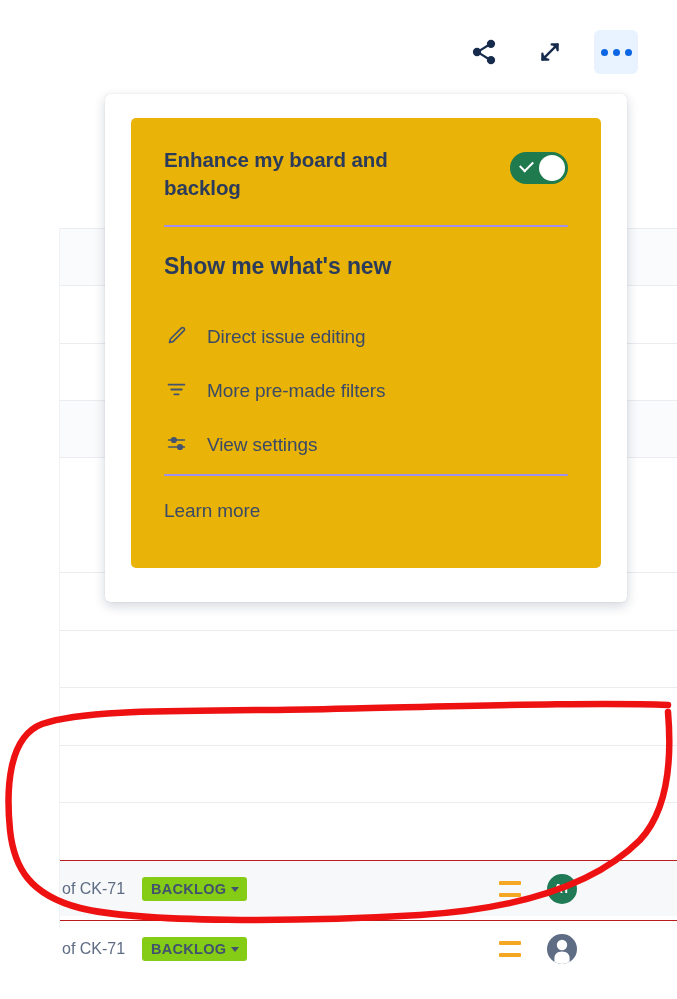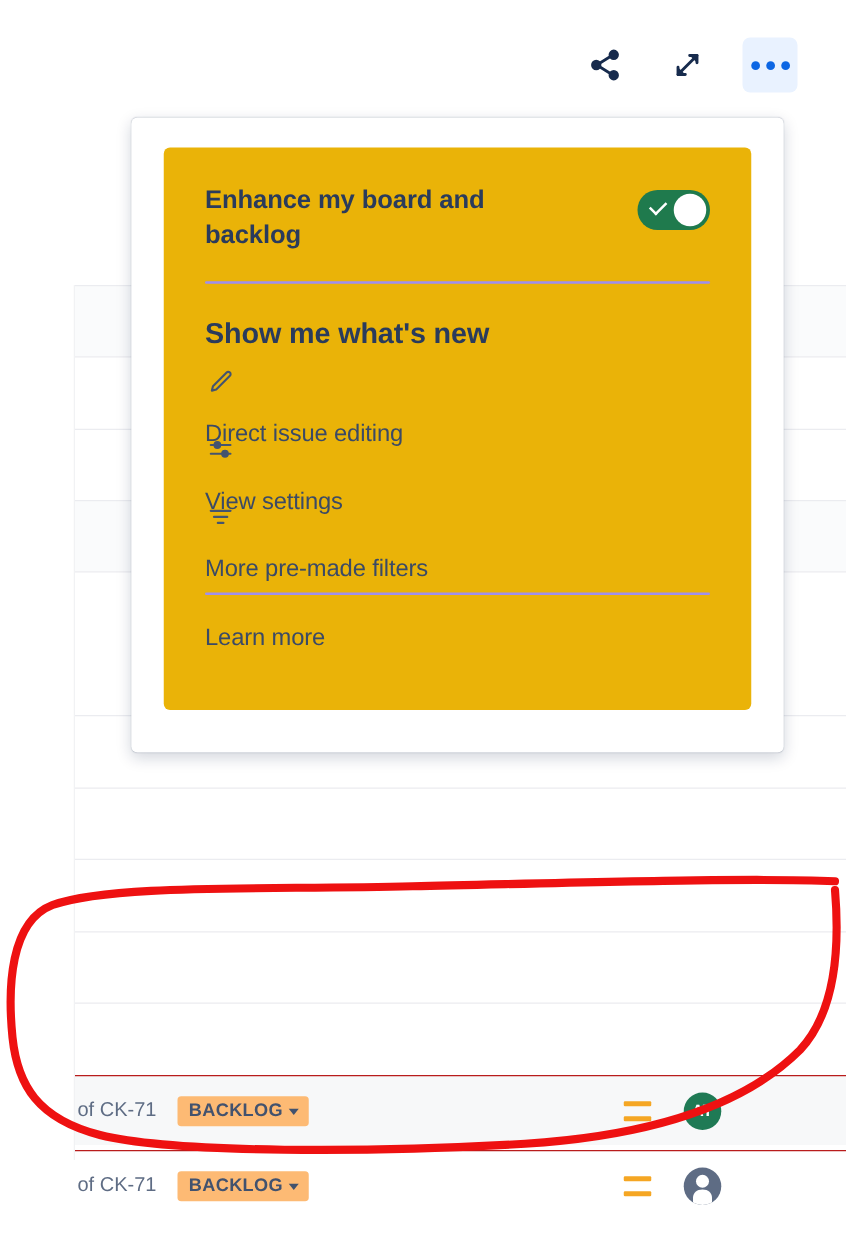--- a/index.html
+++ b/index.html
@@ -148,25 +148,24 @@
   #whats-new-title {
     font-size: 23px;
     font-weight: bold;
     color: #2a3b5c;
     letter-spacing: -0.1px;
   }
 
   .feature-list { margin-top: 14px; }
   .feature-item {
     display: flex;
-    align-items: flex-start;
+    align-items: flex-end;
     gap: 19px;
     height: 54px;
     cursor: pointer;
-    flex-direction: column;
   }
   .feature-icon {
     width: 24px;
     height: 24px;
     flex: 0 0 auto;
     display: flex;
     align-items: center;
     justify-content: center;
     color: #44546f;
   }
@@ -215,21 +214,21 @@
   .issue-key {
     font-size: 16px;
     color: #5e6c84;
     width: 82px;
     padding-left: 2px;
     box-sizing: border-box;
     white-space: nowrap;
     overflow: hidden;
   }
   .status-chip {
-    background: #fdba74;
+    background: #84cc16;
     border-radius: 3px;
     padding: 4px 8px 4px 9px;
     display: flex;
     align-items: center;
     gap: 5px;
     font-size: 14.5px;
     font-weight: bold;
     color: #42526e;
     letter-spacing: 0.3px;
     cursor: pointer;
@@ -386,39 +385,39 @@
         <span class="feature-icon">
           <svg width="21" height="21" viewBox="0 0 24 24" fill="none" stroke="#44546f" stroke-width="1.9" stroke-linecap="round" stroke-linejoin="round">
             <path d="M17.5 3.5a2.1 2.1 0 0 1 3 3L8 19l-4 1 1-4 12.5-12.5z"></path>
           </svg>
         </span>
         <span class="feature-label">Direct issue editing</span>
       </div>
 
       <div class="feature-item">
         <span class="feature-icon">
+          <svg width="21" height="21" viewBox="0 0 24 24" stroke="#44546f" stroke-width="2.1" stroke-linecap="round">
+            <line x1="3" y1="6.5" x2="21" y2="6.5"></line>
+            <line x1="6" y1="12" x2="18" y2="12"></line>
+            <line x1="9.5" y1="17.5" x2="14.5" y2="17.5"></line>
+          </svg>
+        </span>
+        <span class="feature-label">More pre-made filters</span>
+      </div>
+
+      <div class="feature-item">
+        <span class="feature-icon">
           <svg width="21" height="21" viewBox="0 0 24 24" fill="none" stroke="#44546f" stroke-width="1.9" stroke-linecap="round">
             <line x1="3" y1="8" x2="21" y2="8"></line>
             <line x1="3" y1="16" x2="21" y2="16"></line>
             <circle cx="9" cy="8" r="2.6" fill="#44546f"></circle>
             <circle cx="16" cy="16" r="2.6" fill="#44546f"></circle>
           </svg>
         </span>
         <span class="feature-label">View settings</span>
-      </div>
-
-      <div class="feature-item">
-        <span class="feature-icon">
-          <svg width="21" height="21" viewBox="0 0 24 24" stroke="#44546f" stroke-width="2.1" stroke-linecap="round">
-            <line x1="3" y1="6.5" x2="21" y2="6.5"></line>
-            <line x1="6" y1="12" x2="18" y2="12"></line>
-            <line x1="9.5" y1="17.5" x2="14.5" y2="17.5"></line>
-          </svg>
-        </span>
-        <span class="feature-label">More pre-made filters</span>
       </div>
 
     </div>
 
     <div class="card-divider" style="margin:18px 0 8px 0;"></div>
 
     <div class="card-link">Learn more</div>
 
   </div>
 

